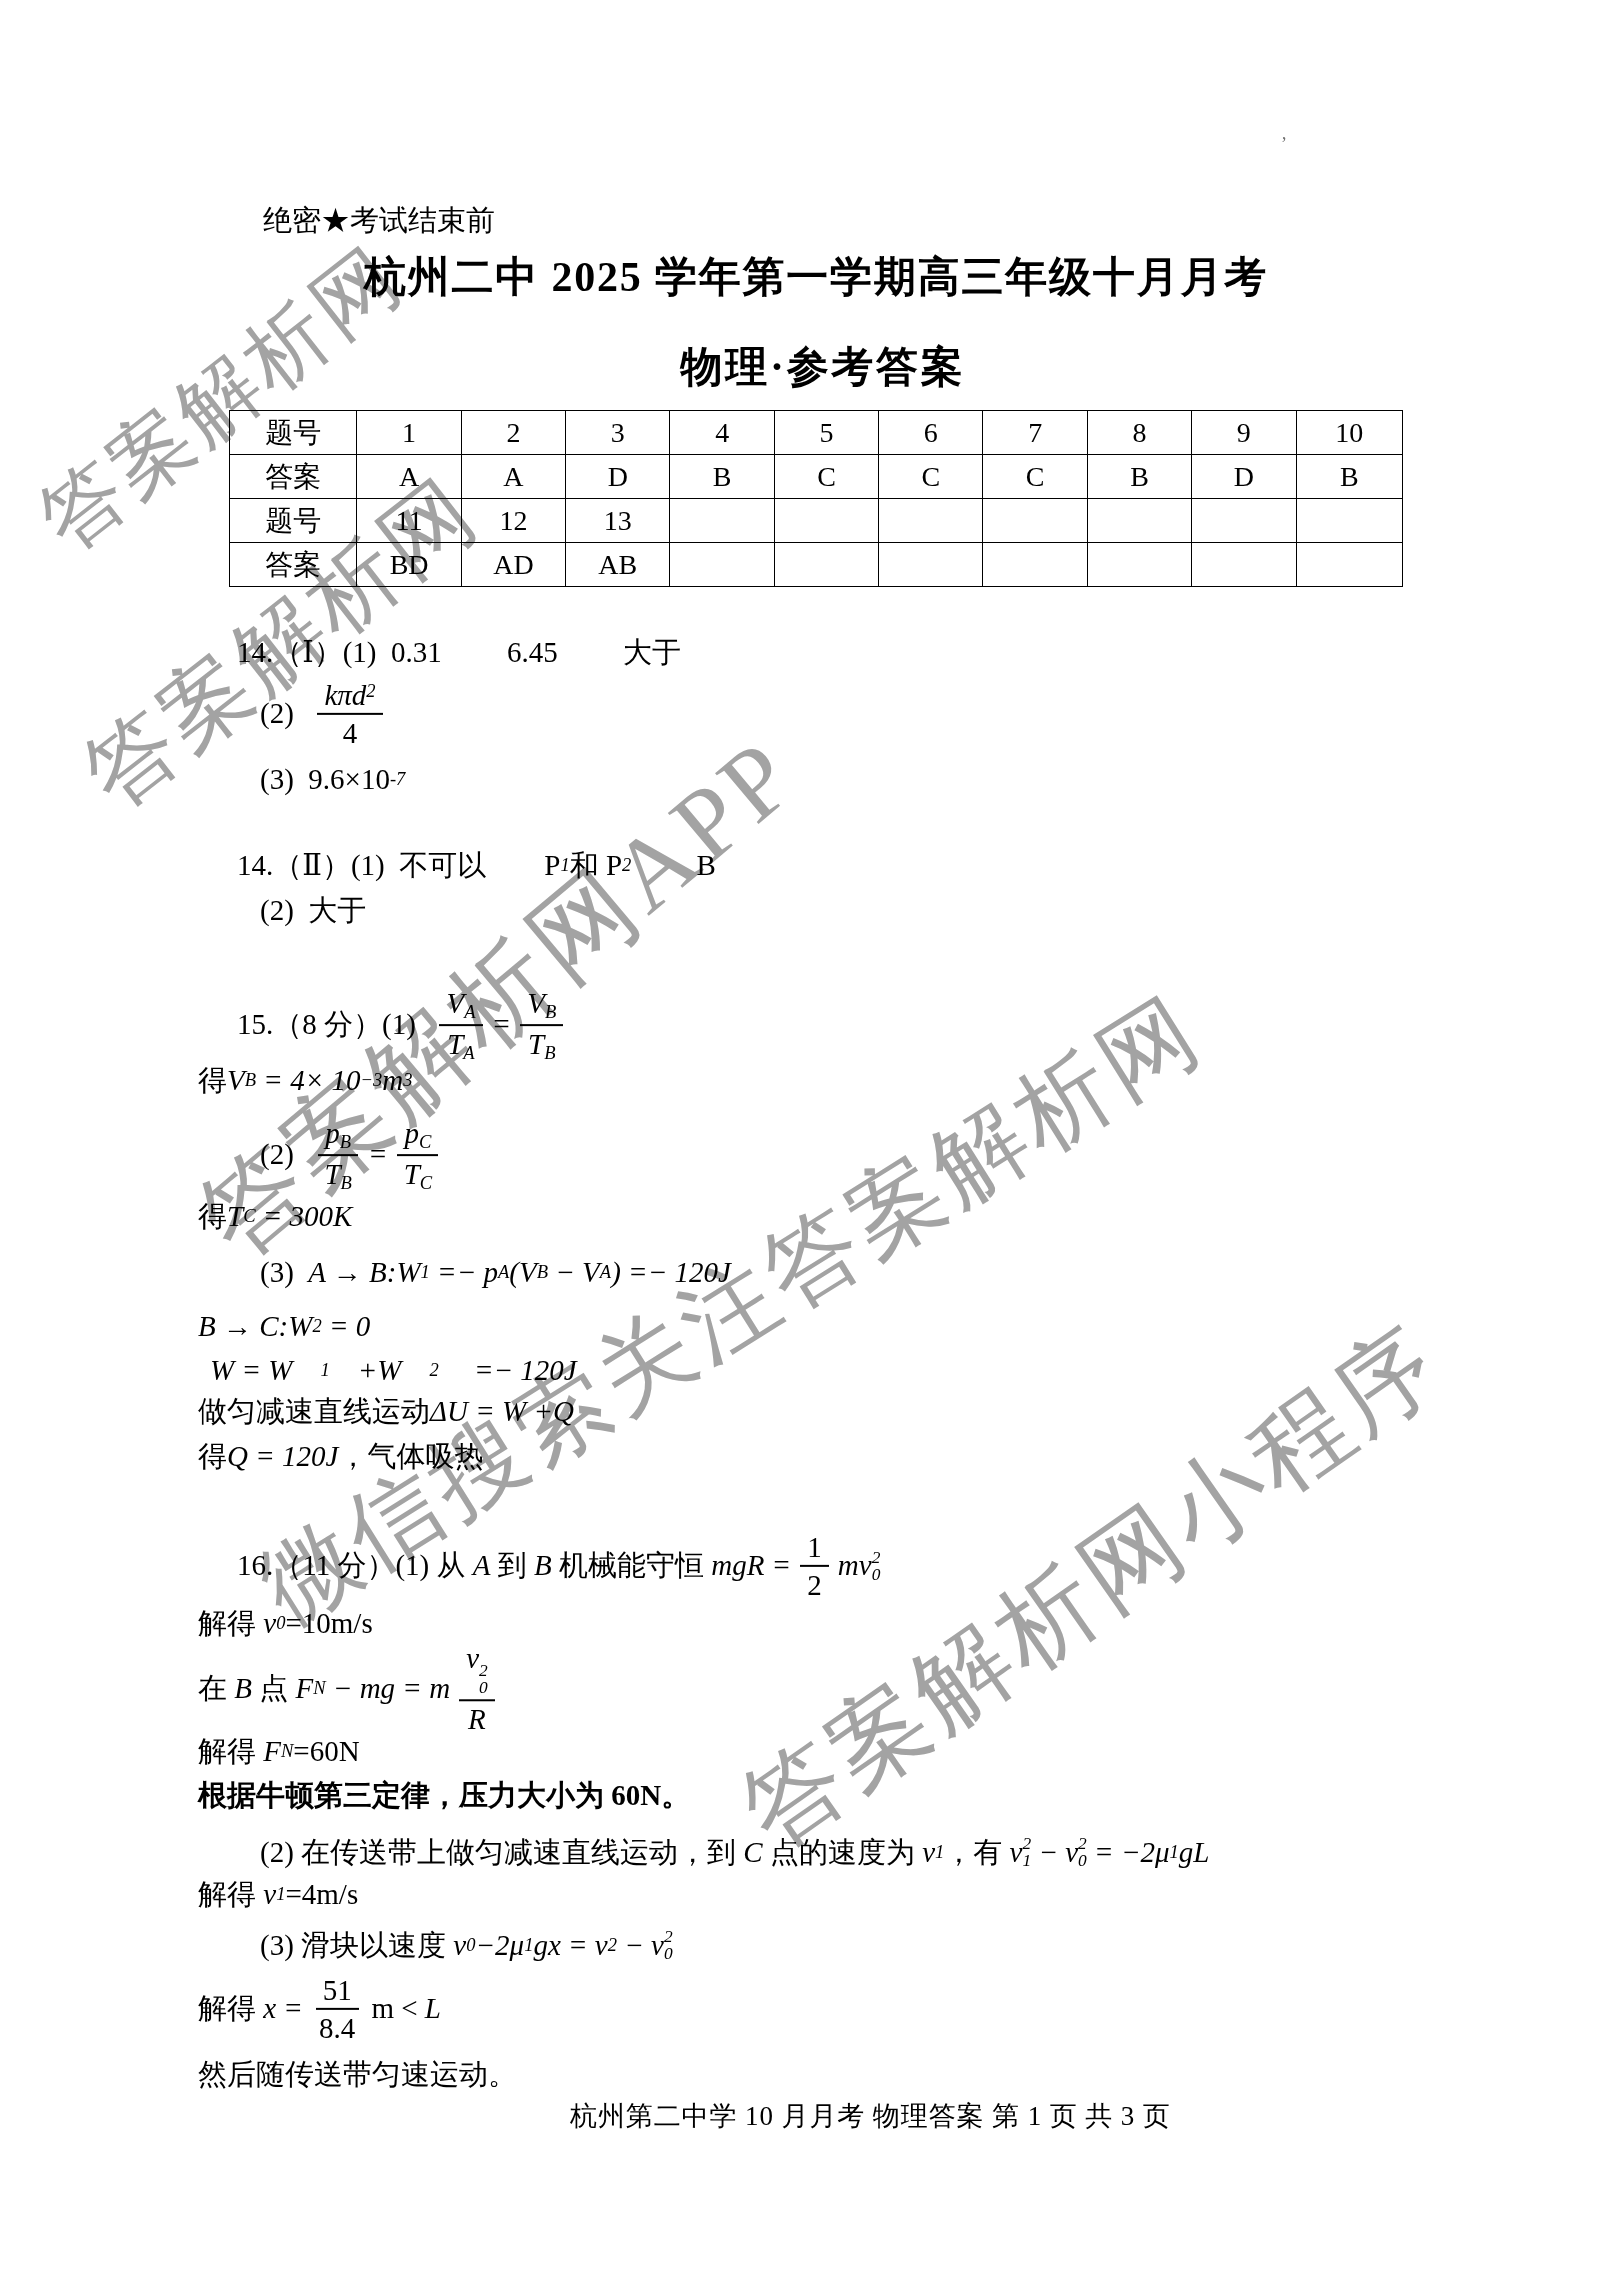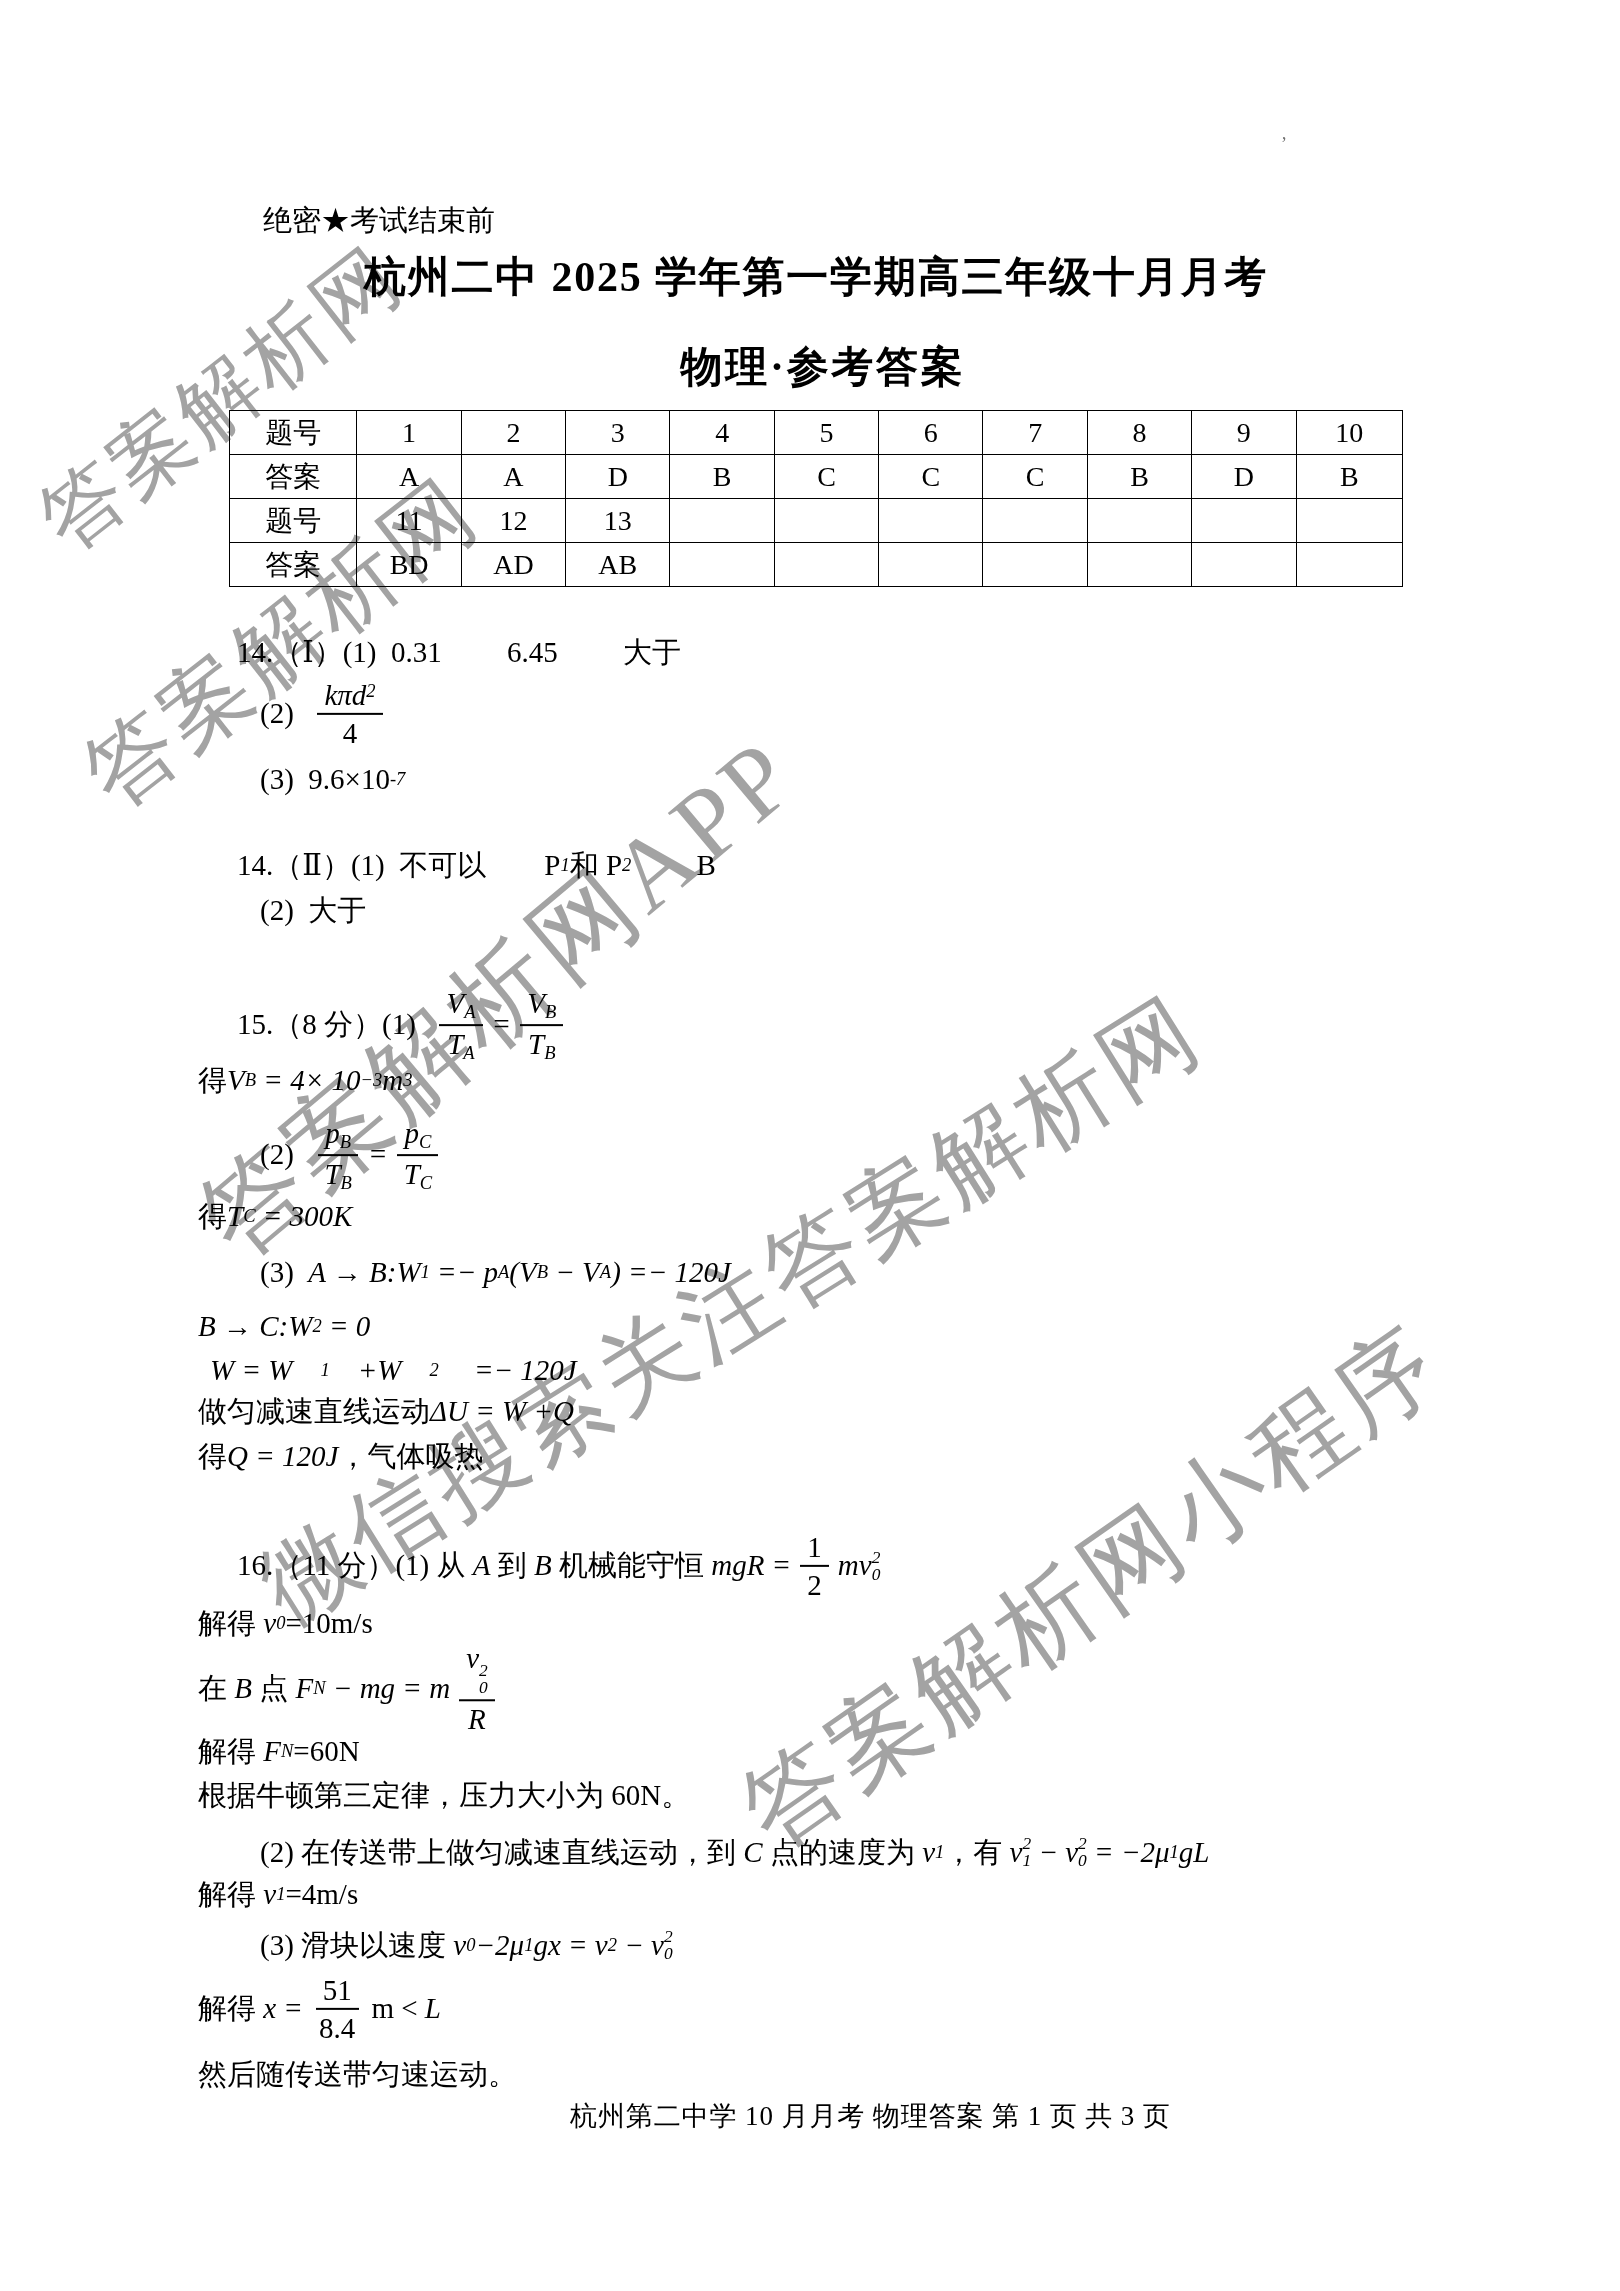--- a/index.html
+++ b/index.html
@@ -156,21 +156,21 @@
   <div class="line" style="left:260px;top:1273px;"><span class="r">(3)  </span><span class="i">A → B:W</span><sub>1</sub><span class="i"> =− p</span><sub>A</sub><span class="i">(V</span><sub>B</sub><span class="i"> − V</span><sub>A</sub><span class="i">) =− 120J</span></div>
   <div class="line" style="left:198px;top:1327px;"><span class="i">B → C:W</span><sub>2</sub><span class="i"> = 0</span></div>
   <div class="line" style="left:210px;top:1371px;gap:28px;"><span class="i">W = W</span><sub>1</sub><span class="i">+W</span><sub>2</sub><span class="i"> =− 120J</span></div>
   <div class="line" style="left:198px;top:1412px;"><span class="r">做匀减速直线运动</span><span class="i">ΔU = W +Q</span></div>
   <div class="line" style="left:198px;top:1457px;"><span class="r">得</span><span class="i">Q = 120J</span><span class="r">，气体吸热</span></div>
 
   <div class="line" style="left:237px;top:1566px;"><span class="r">16.（11 分）(1) 从 </span><span class="i">A</span><span class="r"> 到 </span><span class="i">B</span><span class="r"> 机械能守恒 </span><span class="i">mgR =</span><span class="fr"><span class="nu"><span class="r">1</span></span><span class="de"><span class="r">2</span></span></span><span class="i">mv</span><span class="ss"><span>2</span><span>0</span></span></div>
   <div class="line" style="left:198px;top:1624px;"><span class="r">解得 </span><span class="i">v</span><sub>0</sub><span class="r">=10m/s</span></div>
   <div class="line" style="left:198px;top:1689px;"><span class="r">在 </span><span class="i">B</span><span class="r"> 点 </span><span class="i">F</span><sub>N</sub><span class="i"> − mg = m</span><span class="fr"><span class="nu"><span class="i">v</span><span class="ss"><span>2</span><span>0</span></span></span><span class="de"><span class="i">R</span></span></span></div>
   <div class="line" style="left:198px;top:1752px;"><span class="r">解得 </span><span class="i">F</span><sub>N</sub><span class="r">=60N</span></div>
-  <div class="line" style="left:198px;top:1796px;"><span class="r">根据牛顿第三定律，压力大小为 60N。</span></div>
+  <div class="line" style="left:198px;top:1796px;font-weight:bold;"><span class="r">根据牛顿第三定律，压力大小为 60N。</span></div>
   <div class="line" style="left:260px;top:1852px;"><span class="r">(2) 在传送带上做匀减速直线运动，到 </span><span class="i">C</span><span class="r"> 点的速度为 </span><span class="i">v</span><sub>1</sub><span class="r">，有 </span><span class="i">v</span><span class="ss"><span>2</span><span>1</span></span><span class="i"> − v</span><span class="ss"><span>2</span><span>0</span></span><span class="i"> = −2μ</span><sub>1</sub><span class="i">gL</span></div>
   <div class="line" style="left:198px;top:1895px;"><span class="r">解得 </span><span class="i">v</span><sub>1</sub><span class="r">=4m/s</span></div>
   <div class="line" style="left:260px;top:1945px;"><span class="r">(3) 滑块以速度 </span><span class="i">v</span><sub>0</sub><span class="i">−2μ</span><sub>1</sub><span class="i">gx = v</span><sup>2</sup><span class="i"> − v</span><span class="ss"><span>2</span><span>0</span></span></div>
   <div class="line" style="left:198px;top:2009px;"><span class="r">解得 </span><span class="i">x =</span><span class="fr"><span class="nu"><span class="r">51</span></span><span class="de"><span class="r">8.4</span></span></span><span class="r">m &lt; </span><span class="i">L</span></div>
   <div class="line" style="left:198px;top:2075px;"><span class="r">然后随传送带匀速运动。</span></div>
 
   <div class="footer">杭州第二中学  10 月月考  物理答案  第 1 页 共 3 页</div>
 </div>
 
 

